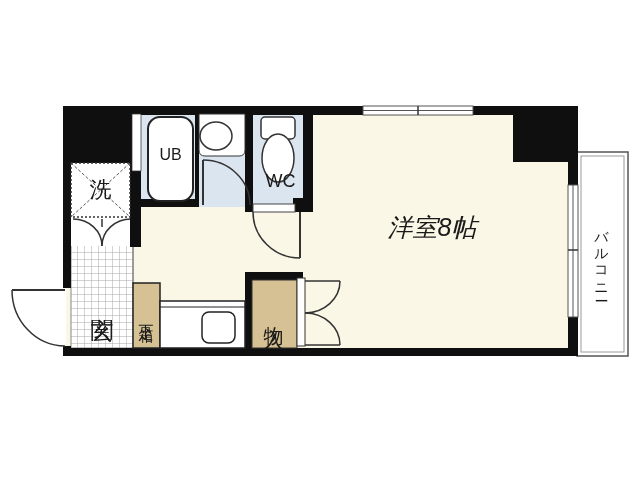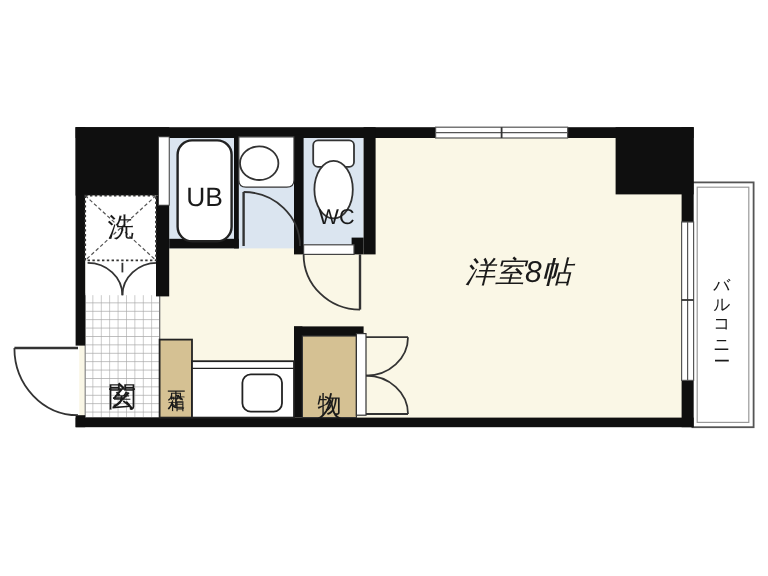--- a/index.html
+++ b/index.html
@@ -3,21 +3,21 @@
 <meta charset="utf-8">
 <style>
   html,body{margin:0;padding:0;background:#ffffff;}
   .stage{position:relative;width:640px;height:480px;background:#ffffff;overflow:hidden;
          font-family:"Liberation Sans","DejaVu Sans",sans-serif;}
   .stage svg{position:absolute;left:0;top:0;}
   .label{position:absolute;display:flex;align-items:center;justify-content:center;
          color:#1a1a1a;font-weight:500;line-height:1;}
   .label.vert{writing-mode:vertical-rl;text-orientation:upright;letter-spacing:2px;}
   .lbl-laundry{left:71px;top:163px;width:59px;height:54px;font-size:22px;}
-  .lbl-ub{left:148px;top:148px;width:45px;height:34px;font-size:22px;}
+  .lbl-ub{left:148px;top:138px;width:45px;height:34px;font-size:16px;}
   .lbl-wc{left:253px;top:170px;width:55px;height:22px;font-size:18px;}
   .lbl-genkan{left:87px;top:253px;width:30px;height:96px;font-size:23px;}
   .lbl-shoebox{left:134px;top:285px;width:25px;height:62px;font-size:15px;letter-spacing:1px;}
   .lbl-storage{left:262px;top:281px;width:24px;height:64px;font-size:20px;}
   .lbl-room{left:352px;top:211px;width:160px;height:32px;font-size:25px;font-style:italic;}
   .lbl-balcony{left:591px;top:208px;width:22px;height:100px;font-size:14px;letter-spacing:1px;}
 </style>
 </head>
 <body>
 

